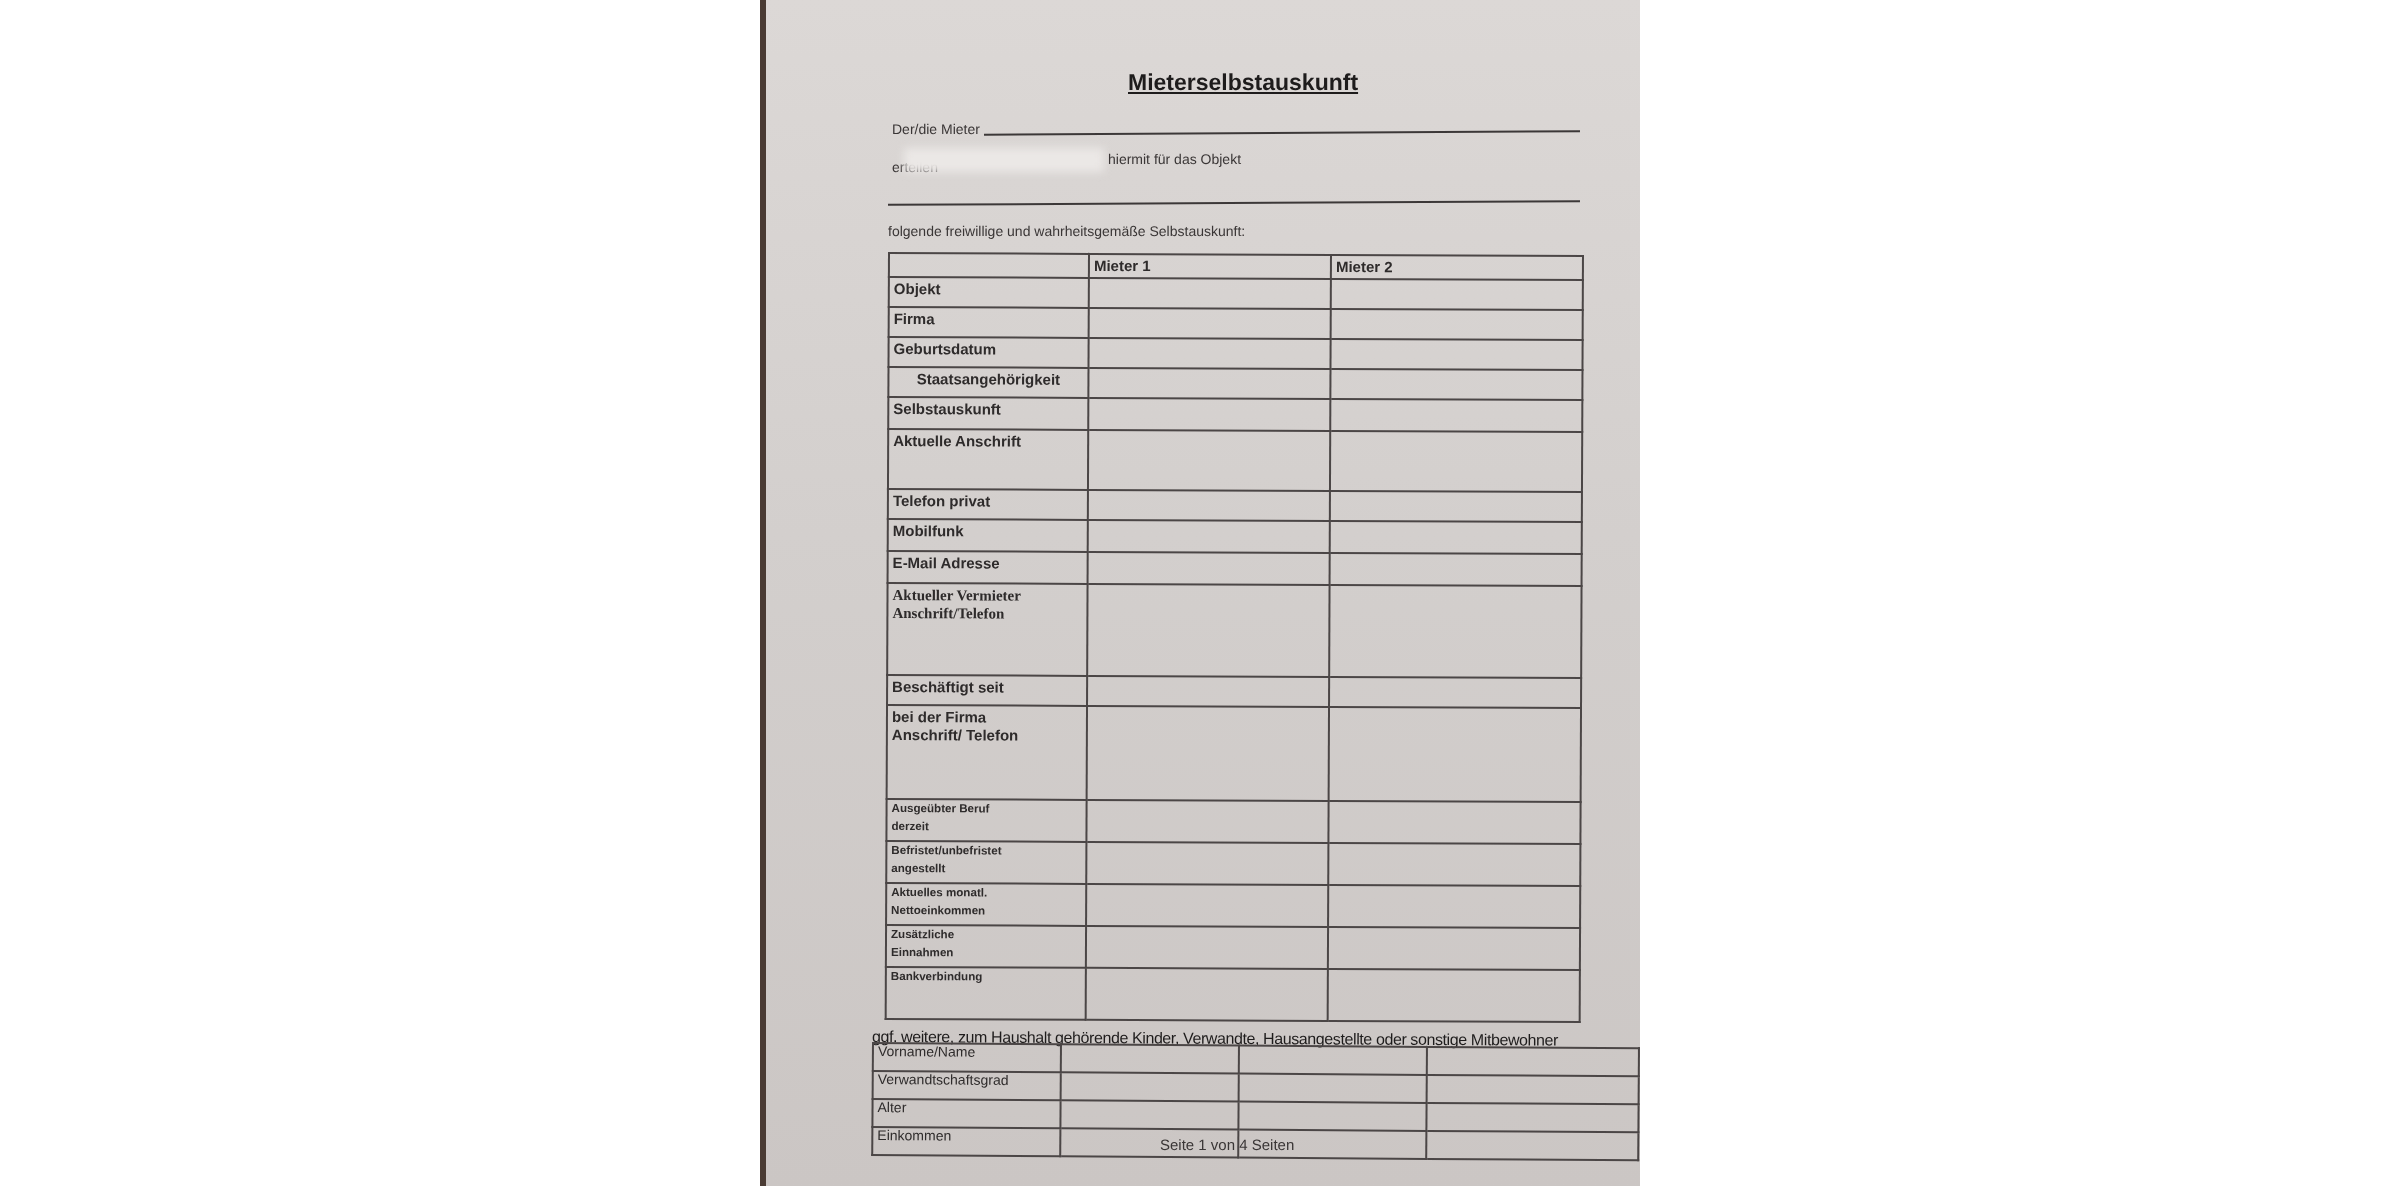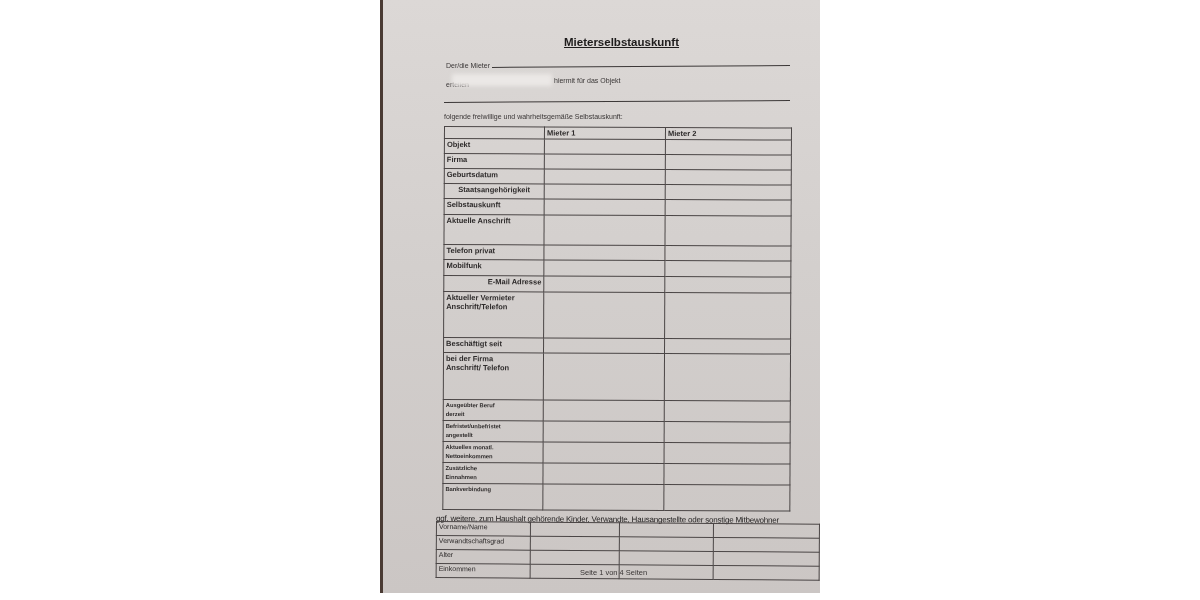--- a/index.html
+++ b/index.html
@@ -122,26 +122,26 @@
           <td style="white-space: pre-line;">Telefon privat</td>
           <td></td>
           <td></td>
         </tr>
         <tr style="height: 16px;">
           <td style="white-space: pre-line;">Mobilfunk</td>
           <td></td>
           <td></td>
         </tr>
         <tr style="height: 16px;">
-          <td style="white-space: pre-line; text-align: right;">E-Mail Adresse</td>
+          <td style="white-space: pre-line;">E-Mail Adresse</td>
           <td></td>
           <td></td>
         </tr>
         <tr style="height: 46px;">
-          <td style="white-space: pre-line;">Aktueller Vermieter
+          <td style="white-space: pre-line; font-family: Liberation Serif, serif;">Aktueller Vermieter
 Anschrift/Telefon</td>
           <td></td>
           <td></td>
         </tr>
         <tr style="height: 15px;">
           <td style="white-space: pre-line;">Beschäftigt seit</td>
           <td></td>
           <td></td>
         </tr>
         <tr style="height: 47px;">

